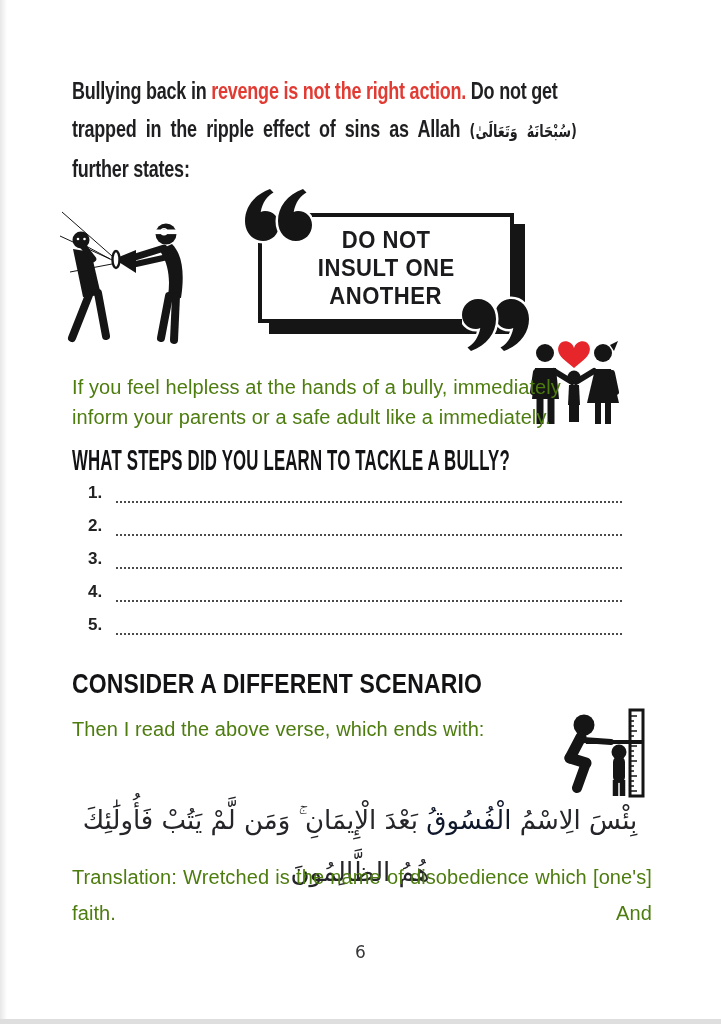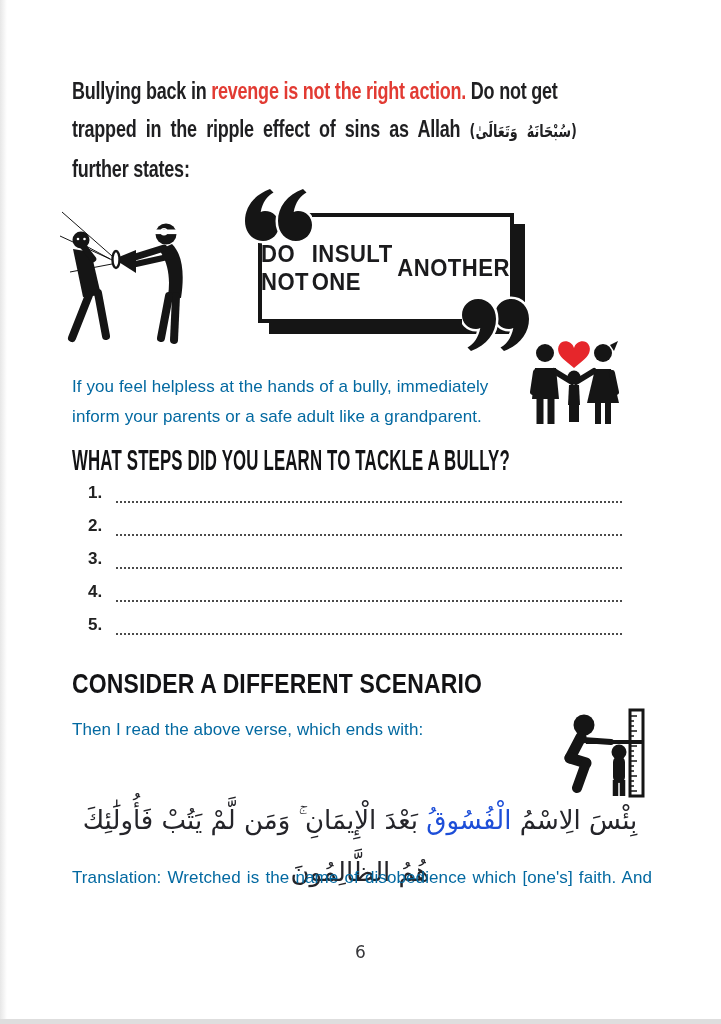--- a/index.html
+++ b/index.html
@@ -22,32 +22,32 @@
   .intro .ln2 { word-spacing:6px; }
   .red { color:#e23b33; }
   .honorific { font-size:17px; font-weight:bold; letter-spacing:0;
     font-family:"DejaVu Sans", sans-serif; }
 
   
   .illu-svg { position:absolute; }
   .quote-box {
     position:absolute; left:258px; top:213px; width:256px; height:110px;
     background:#fff; border:4px solid #151515; box-shadow:11px 11px 0 0 #151515;
-    display:flex; flex-direction:row; align-items:center; justify-content:center;
+    display:flex; flex-direction:column; align-items:center; justify-content:center;
   }
   .quote-box .qline {
     font-weight:bold; font-size:23px; line-height:28px; letter-spacing:0.5px;
     transform:scaleX(0.96); color:#1b1b1d;
   }
   .qmark { position:absolute; z-index:3; }
   .qmark path { fill:#151515; stroke:#ffffff; stroke-width:5px; paint-order:stroke; }
 
   
   .body-block { position:absolute; left:72px; }
-  .body-ln { font-size:17px; line-height:30px; white-space:nowrap; color:#0369a1; letter-spacing:0.1px; }
+  .body-ln { font-size:20px; line-height:30px; white-space:nowrap; color:#4d7c0f; letter-spacing:0.1px; }
 
   
   .marker-h { position:absolute; left:72px; font-weight:bold; white-space:nowrap;
     color:#131315; transform-origin:left center; }
   .h-steps { top:444px; font-size:29px; transform:scaleX(0.58); letter-spacing:0.3px; }
   .h-scenario { top:668px; font-size:28px; transform:scaleX(0.82); letter-spacing:0.2px; }
 
   
   .step-row { position:absolute; left:88px; width:534px; height:24px;
     display:flex; align-items:flex-end; }
@@ -58,21 +58,21 @@
   
   .scenario-txt { top:712px; }
   .scenario-txt .body-ln { line-height:35px; }
 
   
   .verse {
     position:absolute; left:72px; top:794px; width:576px; text-align:center;
     direction:rtl; font-family:"DejaVu Sans", sans-serif;
     font-size:26px; line-height:52px; color:#25252a;
   }
-  .verse .green { color:#1d4ed8; }
+  .verse .green { color:#0f172a; }
 
   
   .translation { top:860px; width:580px; }
   .translation .body-ln { line-height:35.5px; white-space:normal; }
   .translation .just { text-align:justify; text-align-last:justify; }
 
   
   .page-num { position:absolute; left:0; right:0; top:942px; text-align:center;
     font-size:17px; color:#37373a; font-family:"DejaVu Sans", sans-serif; }
 </style>
@@ -150,21 +150,21 @@
     <line x1="80" y1="71" x2="80" y2="92" stroke="#151515" stroke-width="6" stroke-linecap="butt"></line>
 
     <circle cx="46" cy="45" r="6.5" fill="#151515"></circle>
     <polygon points="41,53 51,53 52,73 40,73" fill="#151515"></polygon>
     <line x1="43.5" y1="73" x2="43.5" y2="90" stroke="#151515" stroke-width="5" stroke-linecap="butt"></line>
     <line x1="48.5" y1="73" x2="48.5" y2="90" stroke="#151515" stroke-width="5" stroke-linecap="butt"></line>
   </svg>
 
   <div class="body-block" style="top:372px;">
     <div class="body-ln">If you feel helpless at the hands of a bully, immediately</div>
-    <div class="body-ln red">inform your parents or a safe adult like a grandparent.</div>
+    <div class="body-ln red">inform your parents or a safe adult like a immediately.</div>
   </div>
 
   <div class="marker-h h-steps">WHAT STEPS DID YOU LEARN TO TACKLE A BULLY?</div>
 
   <div class="step-row" style="top:480px;">
     <div class="step-num">1.</div>
     <div class="step-line"></div>
   </div>
   <div class="step-row" style="top:513px;">
     <div class="step-num">2.</div>

